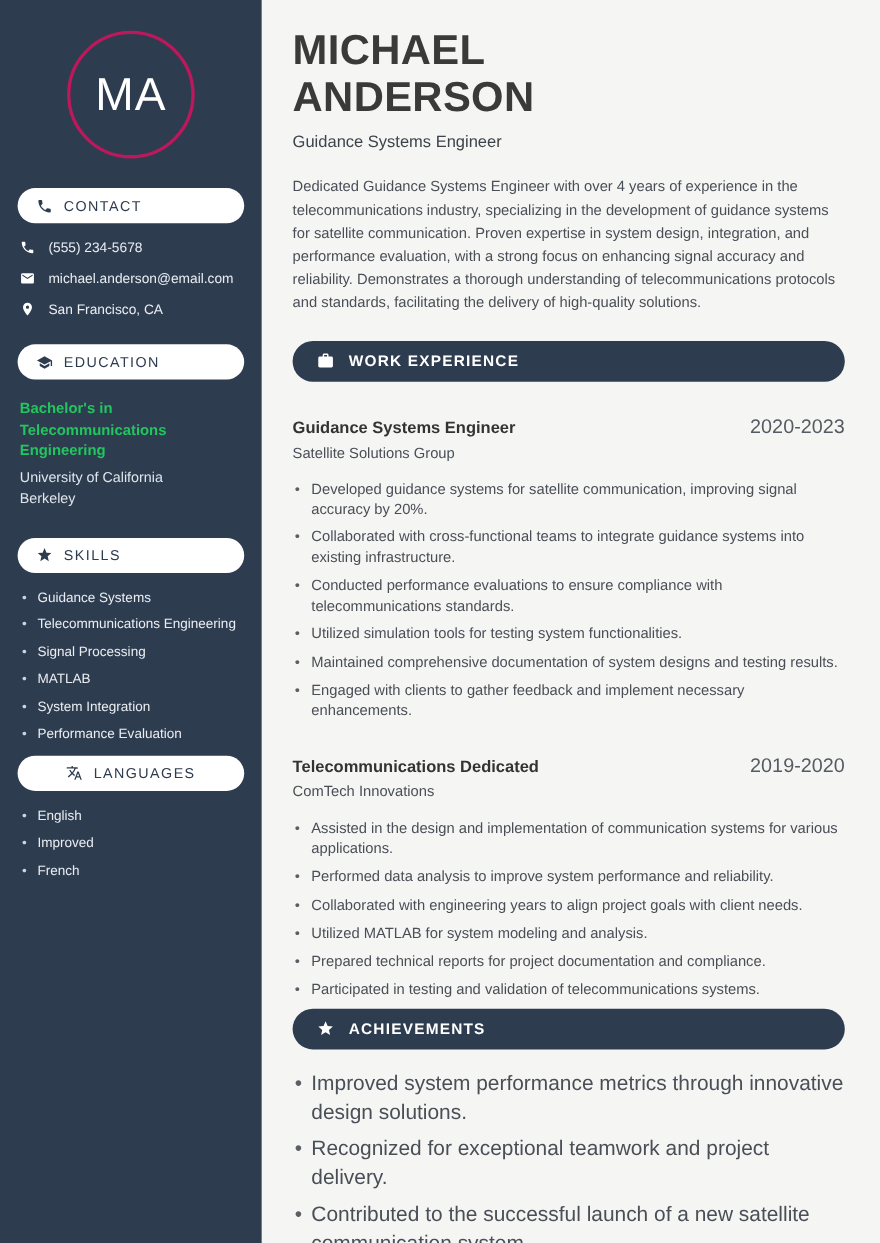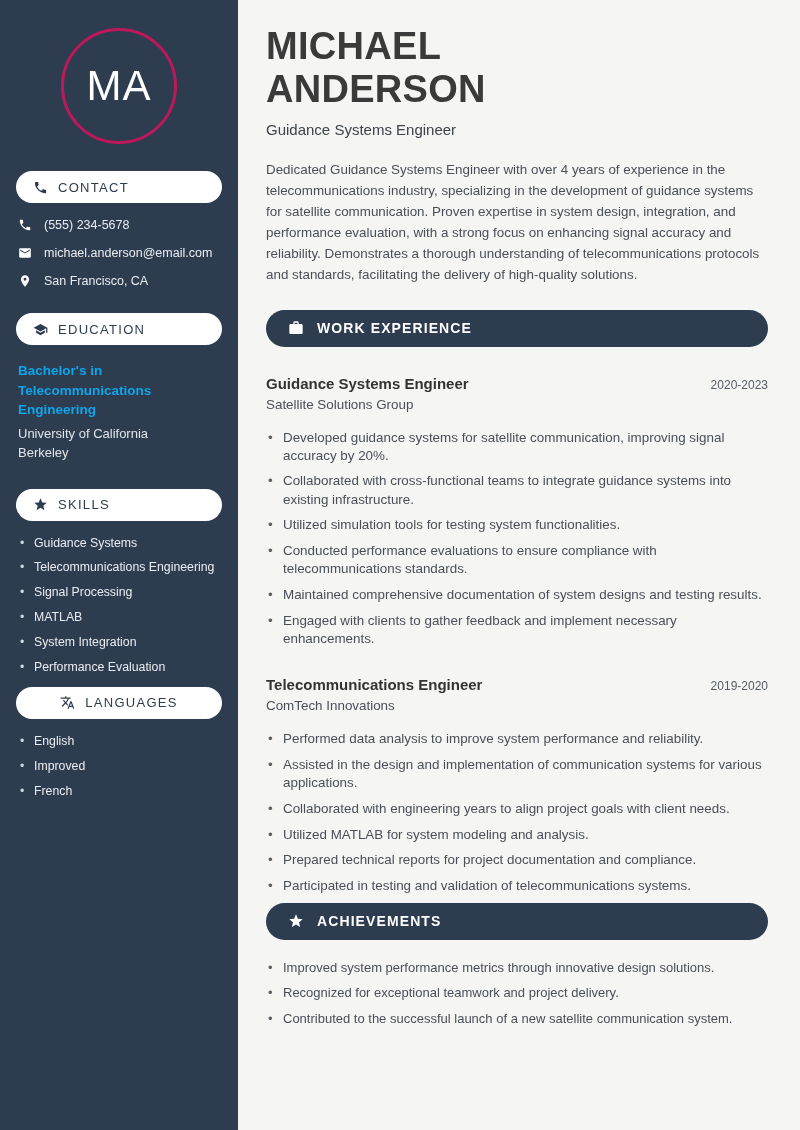--- a/index.html
+++ b/index.html
@@ -28,21 +28,21 @@
     font-weight:400;font-size:13px;letter-spacing:1.3px;}
   .pill .icn{display:flex;}
   .pill .icn svg{width:15px;height:15px;fill:var(--pill-text);}
   .pill-contact{margin-top:27px;}
   .contact-list{margin:15px 2px 0;display:flex;flex-direction:column;gap:14px;}
   .contact-item{display:flex;align-items:center;gap:12px;font-size:12.5px;color:var(--sidebar-text);}
   .contact-item .icn{display:flex;flex:0 0 auto;}
   .contact-item .icn svg{width:14px;height:14px;fill:#fff;}
   .pill-education{margin-top:25px;}
   .edu{margin:16px 2px 0;}
-  .edu .degree{font-size:13.5px;font-weight:700;color:#0ea5e9;line-height:1.45;}
+  .edu .degree{font-size:13.5px;font-weight:700;color:#22c55e;line-height:1.45;}
   .edu .school{margin-top:4px;font-size:13px;color:#dfe5ea;line-height:1.5;}
   .pill-skills{margin-top:26px;}
   .side-list{list-style:none;margin:16px 0 0;padding:0 0 0 4px;}
   .side-list li{position:relative;padding-left:14px;font-size:12.3px;
     color:var(--sidebar-text);margin-bottom:12.5px;line-height:1.0;white-space:nowrap;}
   .side-list li::before{content:"\2022";position:absolute;left:0;top:0;color:#cfd6dd;}
   .pill-languages{margin-top:14px;justify-content:center;}
 
   
   .main{position:absolute;left:238px;top:0;width:558px;height:100%;
@@ -53,29 +53,29 @@
   .subtitle{margin-top:11px;font-size:15px;color:#3c434b;}
   .summary{margin:22px 0 0;font-size:13.4px;line-height:1.56;color:var(--body-text);}
   .banner{margin-top:24px;background:var(--banner-bg);color:#fff;border-radius:999px;
     height:37px;display:flex;align-items:center;gap:13px;padding:0 22px;
     font-size:14px;font-weight:700;letter-spacing:1.1px;}
   .banner .icn{display:flex;}
   .banner .icn svg{width:16px;height:16px;fill:#fff;}
   .job{margin-top:20px;}
   .job-head{display:flex;justify-content:space-between;align-items:baseline;}
   .job-title{font-size:15px;font-weight:700;color:#333;}
-  .job-dates{font-size:12px;color:var(--date-text);margin-top:11px;}
+  .job-dates{font-size:18px;color:var(--date-text);margin-top:11px;}
   .company{margin-top:5px;font-size:13.4px;color:var(--body-text);}
   .bullets{list-style:none;margin:17px 0 0;padding:0;}
   .bullets li{position:relative;padding-left:17px;font-size:13.4px;line-height:1.36;
     color:var(--body-text);margin-bottom:7.5px;}
   .bullets li::before{content:"\2022";position:absolute;left:2px;top:0;color:#5a5f66;}
   .banner-achievements{margin-top:4px;}
   .ach-list{list-style:none;margin:19px 0 0;padding:0;}
-  .ach-list li{position:relative;padding-left:17px;font-size:13px;line-height:1.36;
+  .ach-list li{position:relative;padding-left:17px;font-size:19px;line-height:1.36;
     color:var(--body-text);margin-bottom:8px;}
   .ach-list li::before{content:"\2022";position:absolute;left:2px;top:0;color:#5a5f66;}
 </style>
 </head>
 <body>
 
 <div class="page">
 
   <aside class="sidebar">
 
@@ -187,36 +187,36 @@
 
     <section class="job">
       <div class="job-head">
         <span class="job-title">Guidance Systems Engineer</span>
         <span class="job-dates">2020-2023</span>
       </div>
       <div class="company">Satellite Solutions Group</div>
       <ul class="bullets">
         <li>Developed guidance systems for satellite communication, improving signal accuracy by 20%.</li>
         <li>Collaborated with cross-functional teams to integrate guidance systems into existing infrastructure.</li>
+        <li>Conducted performance evaluations to ensure compliance with telecommunications standards.</li>
         <li>Utilized simulation tools for testing system functionalities.</li>
-        <li>Conducted performance evaluations to ensure compliance with telecommunications standards.</li>
         <li>Maintained comprehensive documentation of system designs and testing results.</li>
         <li>Engaged with clients to gather feedback and implement necessary enhancements.</li>
       </ul>
     </section>
 
     <section class="job">
       <div class="job-head">
-        <span class="job-title">Telecommunications Engineer</span>
+        <span class="job-title">Telecommunications Dedicated</span>
         <span class="job-dates">2019-2020</span>
       </div>
       <div class="company">ComTech Innovations</div>
       <ul class="bullets">
+        <li>Assisted in the design and implementation of communication systems for various applications.</li>
         <li>Performed data analysis to improve system performance and reliability.</li>
-        <li>Assisted in the design and implementation of communication systems for various applications.</li>
         <li>Collaborated with engineering years to align project goals with client needs.</li>
         <li>Utilized MATLAB for system modeling and analysis.</li>
         <li>Prepared technical reports for project documentation and compliance.</li>
         <li>Participated in testing and validation of telecommunications systems.</li>
       </ul>
     </section>
 
     <div class="banner banner-achievements">
       <span class="icn">
         <svg viewBox="0 0 24 24">

